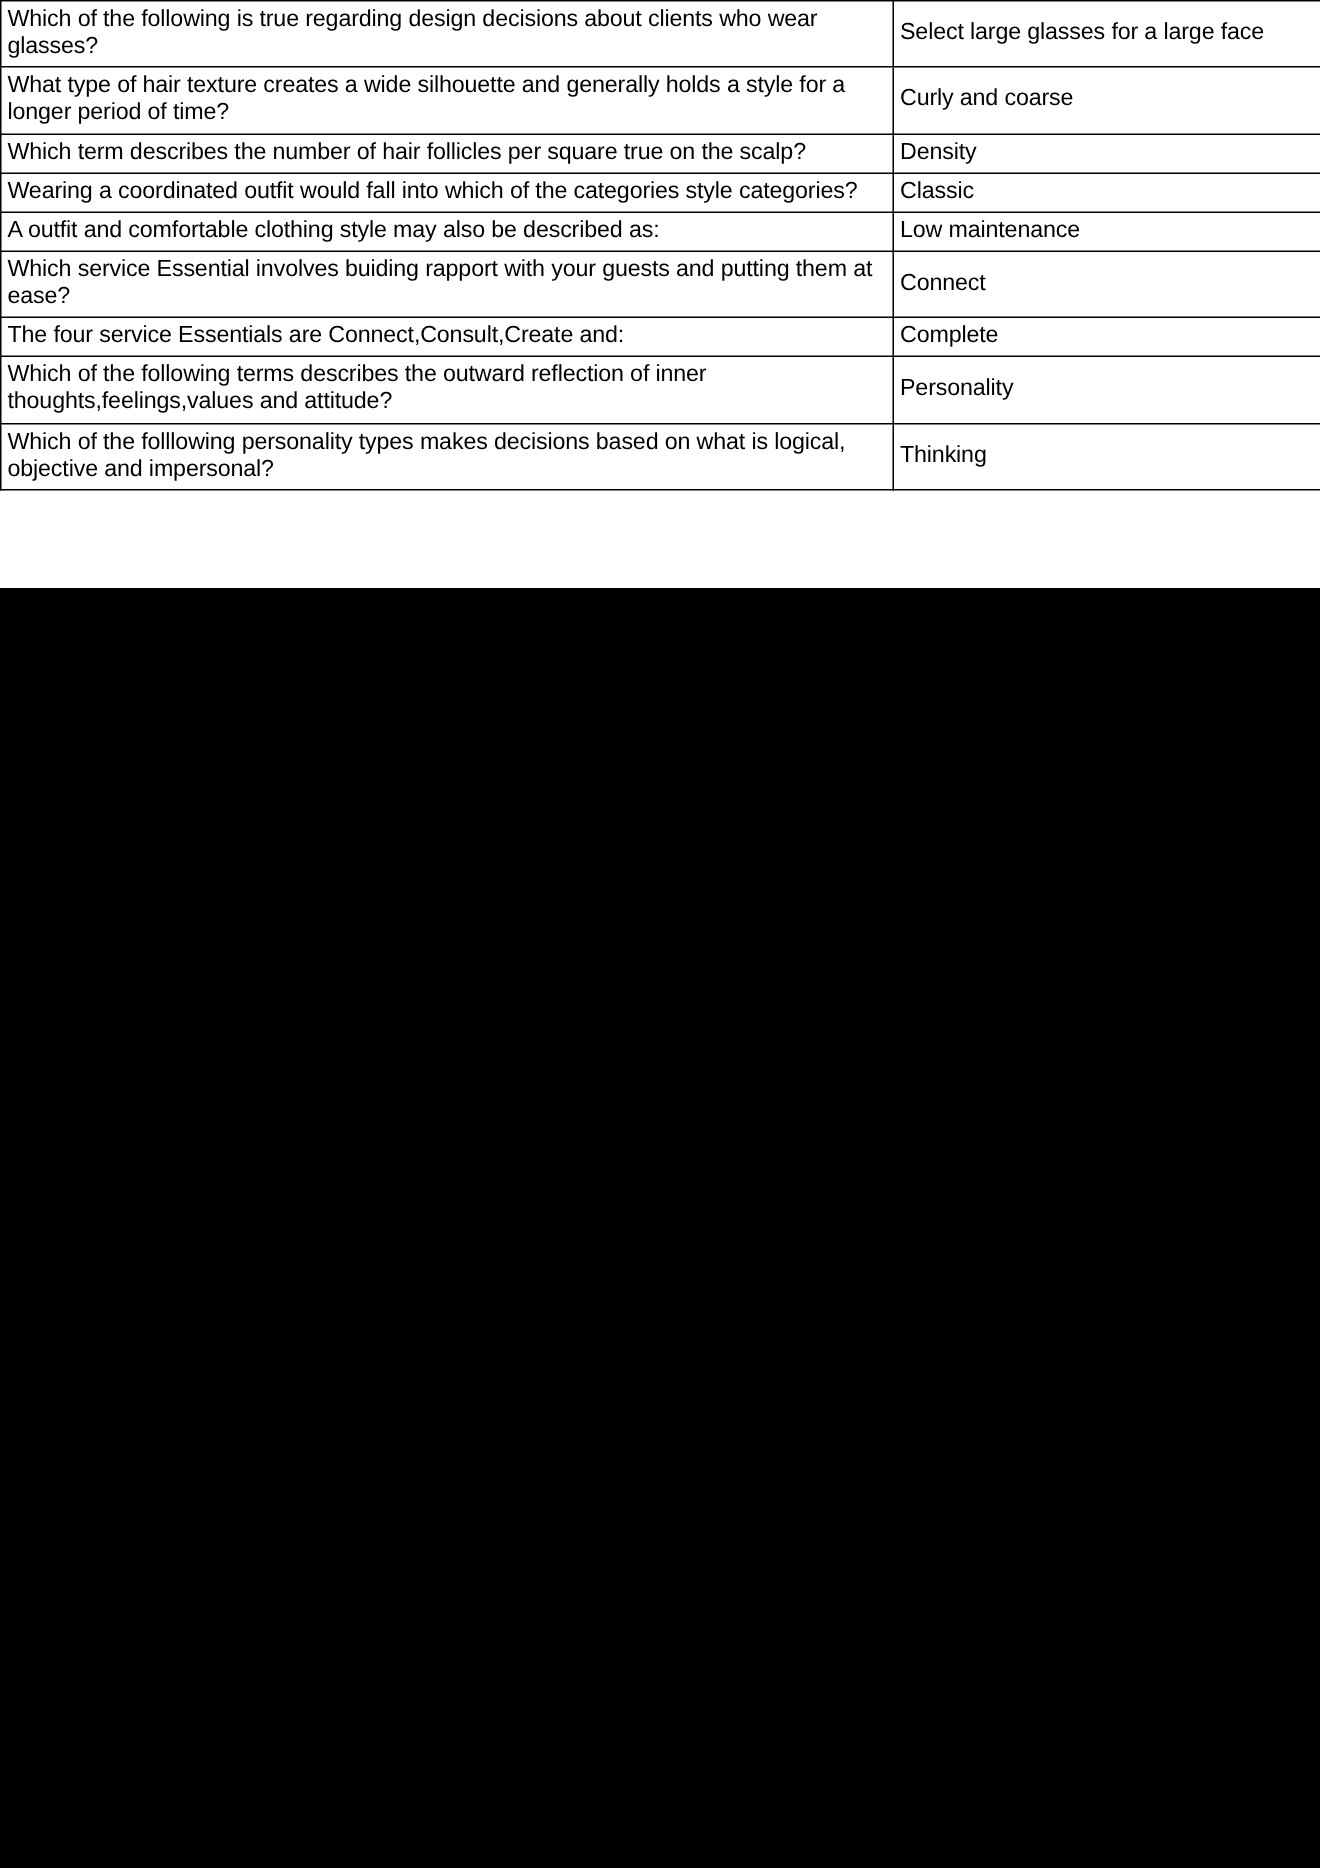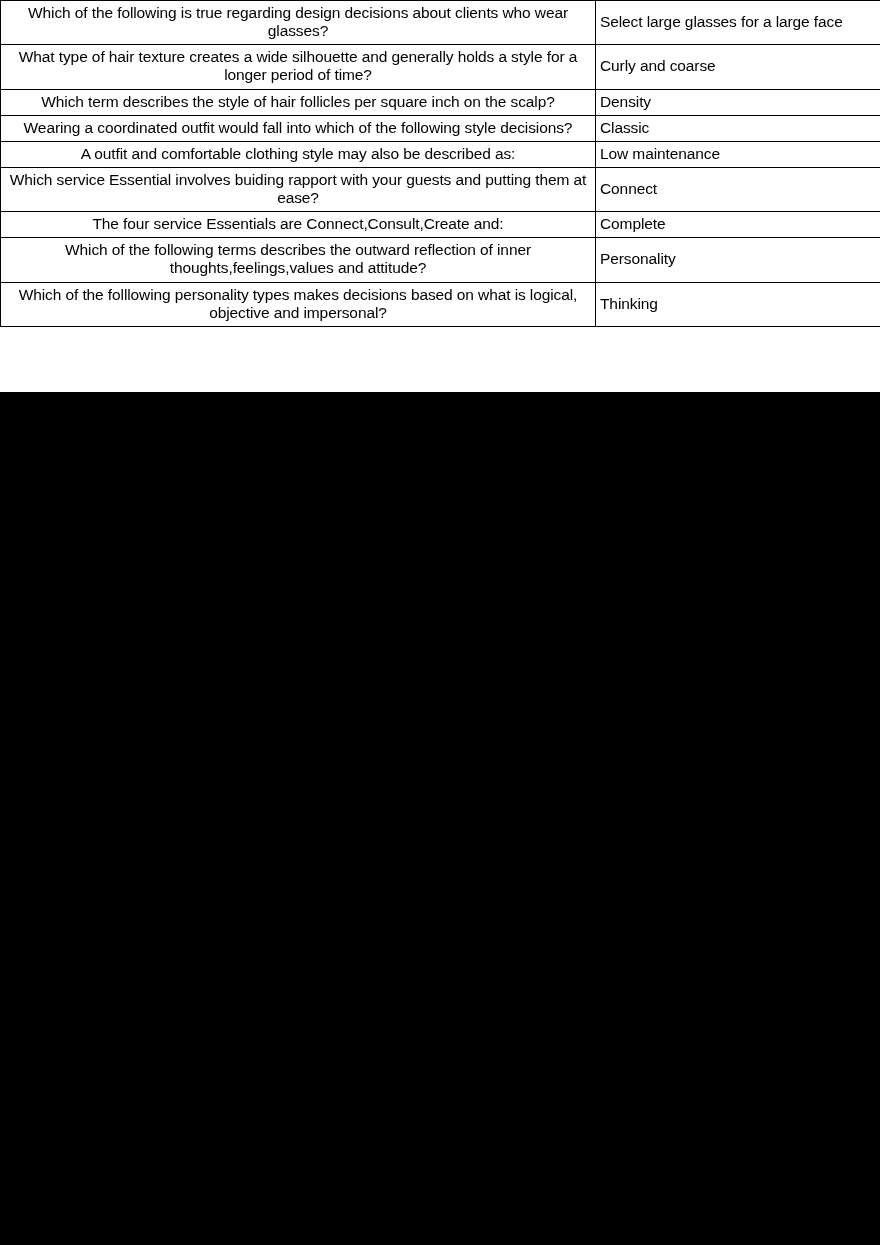--- a/index.html
+++ b/index.html
@@ -29,21 +29,20 @@
   table.qa-table td {
     border: 1px solid #000000;
     vertical-align: middle;
     font-size: 15.5px;
     line-height: 1.17;
     padding: 3px 4px 4px 4px;
     letter-spacing: -0.1px;
   }
   td.q-cell {
     width: 586px;
-    text-align: center;
   }
   td.a-cell {
     width: 293px;
   }
   .black-band {
     position: absolute;
     left: 0;
     top: 392px;
     width: 880px;
     height: 853px;
@@ -59,25 +58,25 @@
     <tbody>
       <tr>
         <td class="q-cell">Which of the following is true regarding design decisions about clients who wear glasses?</td>
         <td class="a-cell">Select large glasses for a large face</td>
       </tr>
       <tr>
         <td class="q-cell">What type of hair texture creates a wide silhouette and generally holds a style for a longer period of time?</td>
         <td class="a-cell">Curly and coarse</td>
       </tr>
       <tr>
-        <td class="q-cell">Which term describes the style of hair follicles per square inch on the scalp?</td>
+        <td class="q-cell">Which term describes the number of hair follicles per square true on the scalp?</td>
         <td class="a-cell">Density</td>
       </tr>
       <tr>
-        <td class="q-cell">Wearing a coordinated outfit would fall into which of the following style decisions?</td>
+        <td class="q-cell">Wearing a coordinated outfit would fall into which of the categories style categories?</td>
         <td class="a-cell">Classic</td>
       </tr>
       <tr>
         <td class="q-cell">A outfit and comfortable clothing style may also be described as:</td>
         <td class="a-cell">Low maintenance</td>
       </tr>
       <tr>
         <td class="q-cell">Which service Essential involves buiding rapport with your guests and putting them at ease?</td>
         <td class="a-cell">Connect</td>
       </tr>

